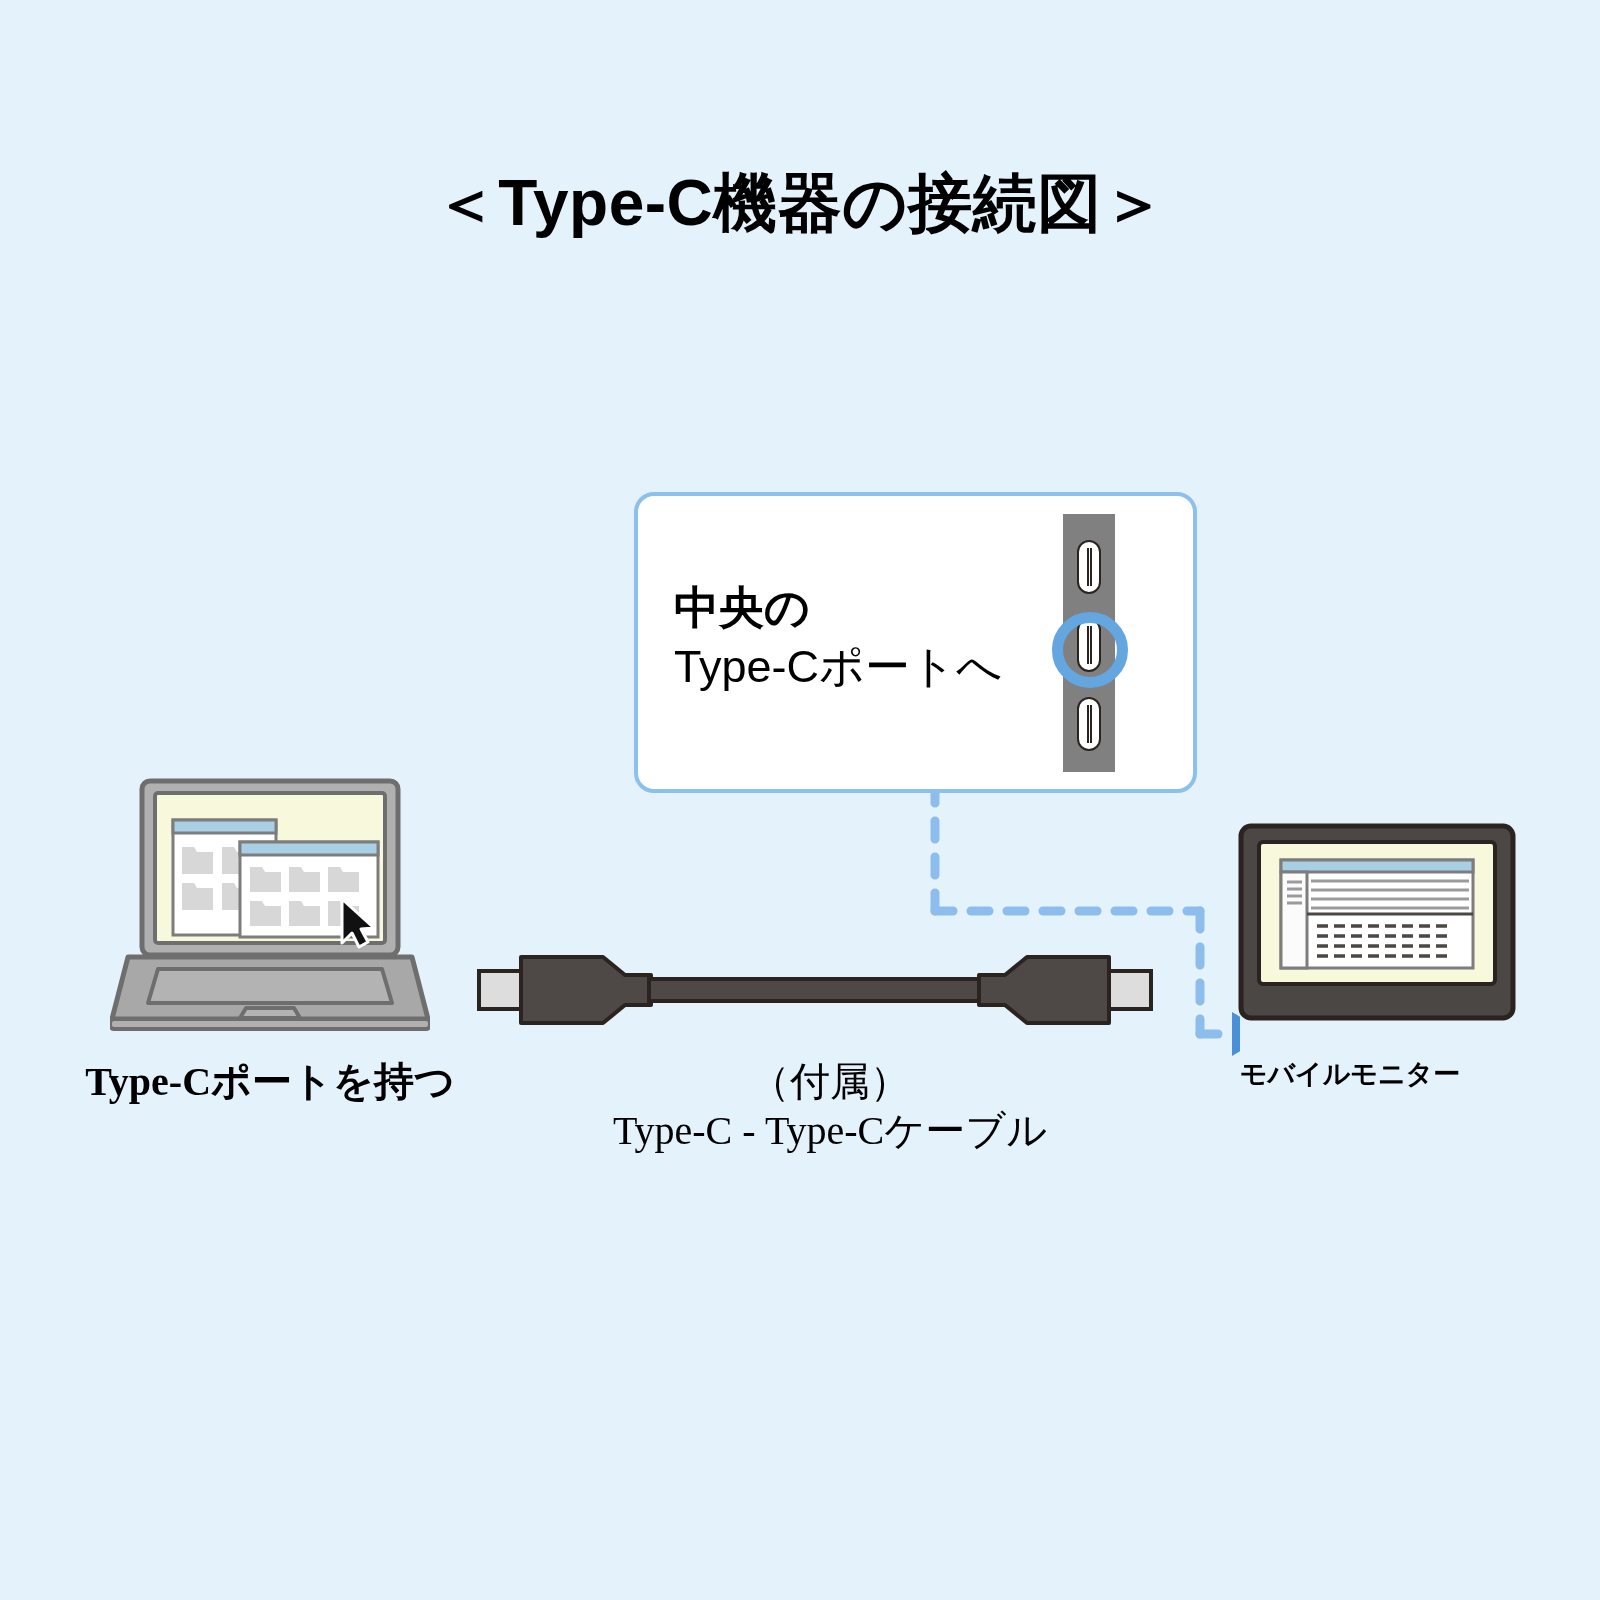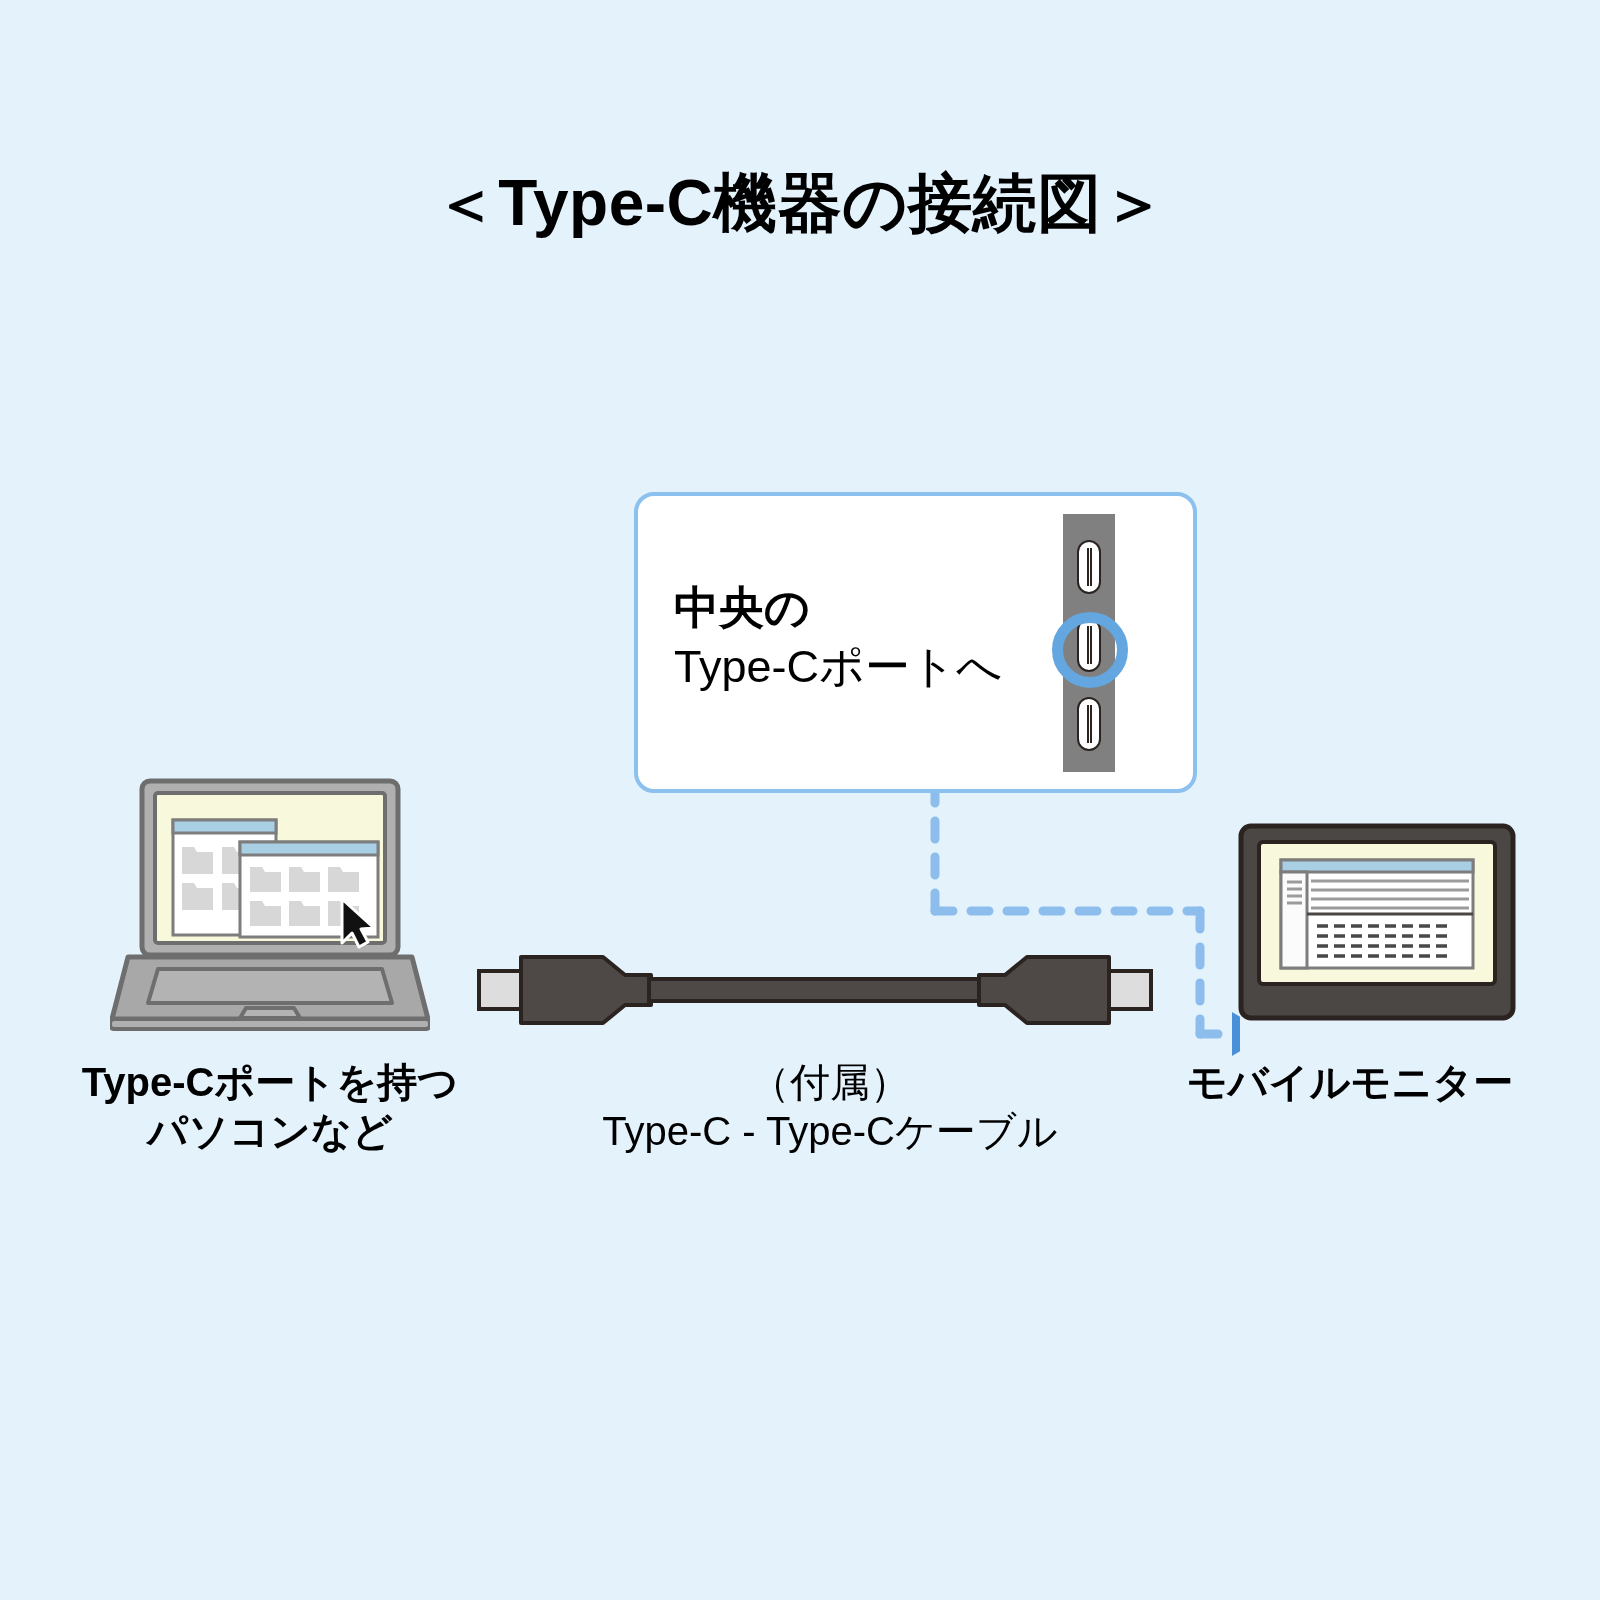--- a/index.html
+++ b/index.html
@@ -134,40 +134,41 @@
 
   
   #monitor { position: absolute; left: 1237px; top: 822px; width: 280px; height: 200px; }
 
   
   .caption {
     position: absolute;
     text-align: center;
     color: #000000;
     line-height: 1.22;
+    font-family: Liberation Serif, serif;
   }
   #caption-laptop {
     left: 20px;
     top: 1058px;
     width: 500px;
     font-size: 40px;
     font-weight: bold;
   }
   #caption-cable {
     left: 530px;
     top: 1058px;
     width: 600px;
     font-size: 40px;
     font-weight: normal;
   }
   #caption-monitor {
     left: 1140px;
     top: 1058px;
     width: 420px;
-    font-size: 40px;
+    font-size: 27px;
     font-weight: bold;
   }
   .cap-line { display: block; white-space: nowrap; }
 </style>
 </head>
 <body>
 
 <div id="stage">
 
   <div id="diagram-title">＜Type-C機器の接続図＞</div>
@@ -280,21 +281,20 @@
         <line x1="80" y1="104" x2="210" y2="104"></line>
         <line x1="80" y1="114" x2="210" y2="114"></line>
         <line x1="80" y1="124" x2="210" y2="124"></line>
         <line x1="80" y1="134" x2="210" y2="134"></line>
       </g>
     </g>
   </svg>
 
   <div class="caption" id="caption-laptop">
     <span class="cap-line">Type-Cポートを持つ</span>
-    <span class="cap-line">パソコンなど</span>
   </div>
 
   <div class="caption" id="caption-cable">
     <span class="cap-line">（付属）</span>
     <span class="cap-line">Type-C - Type-Cケーブル</span>
   </div>
 
   <div class="caption" id="caption-monitor">
     <span class="cap-line">モバイルモニター</span>
   </div>

